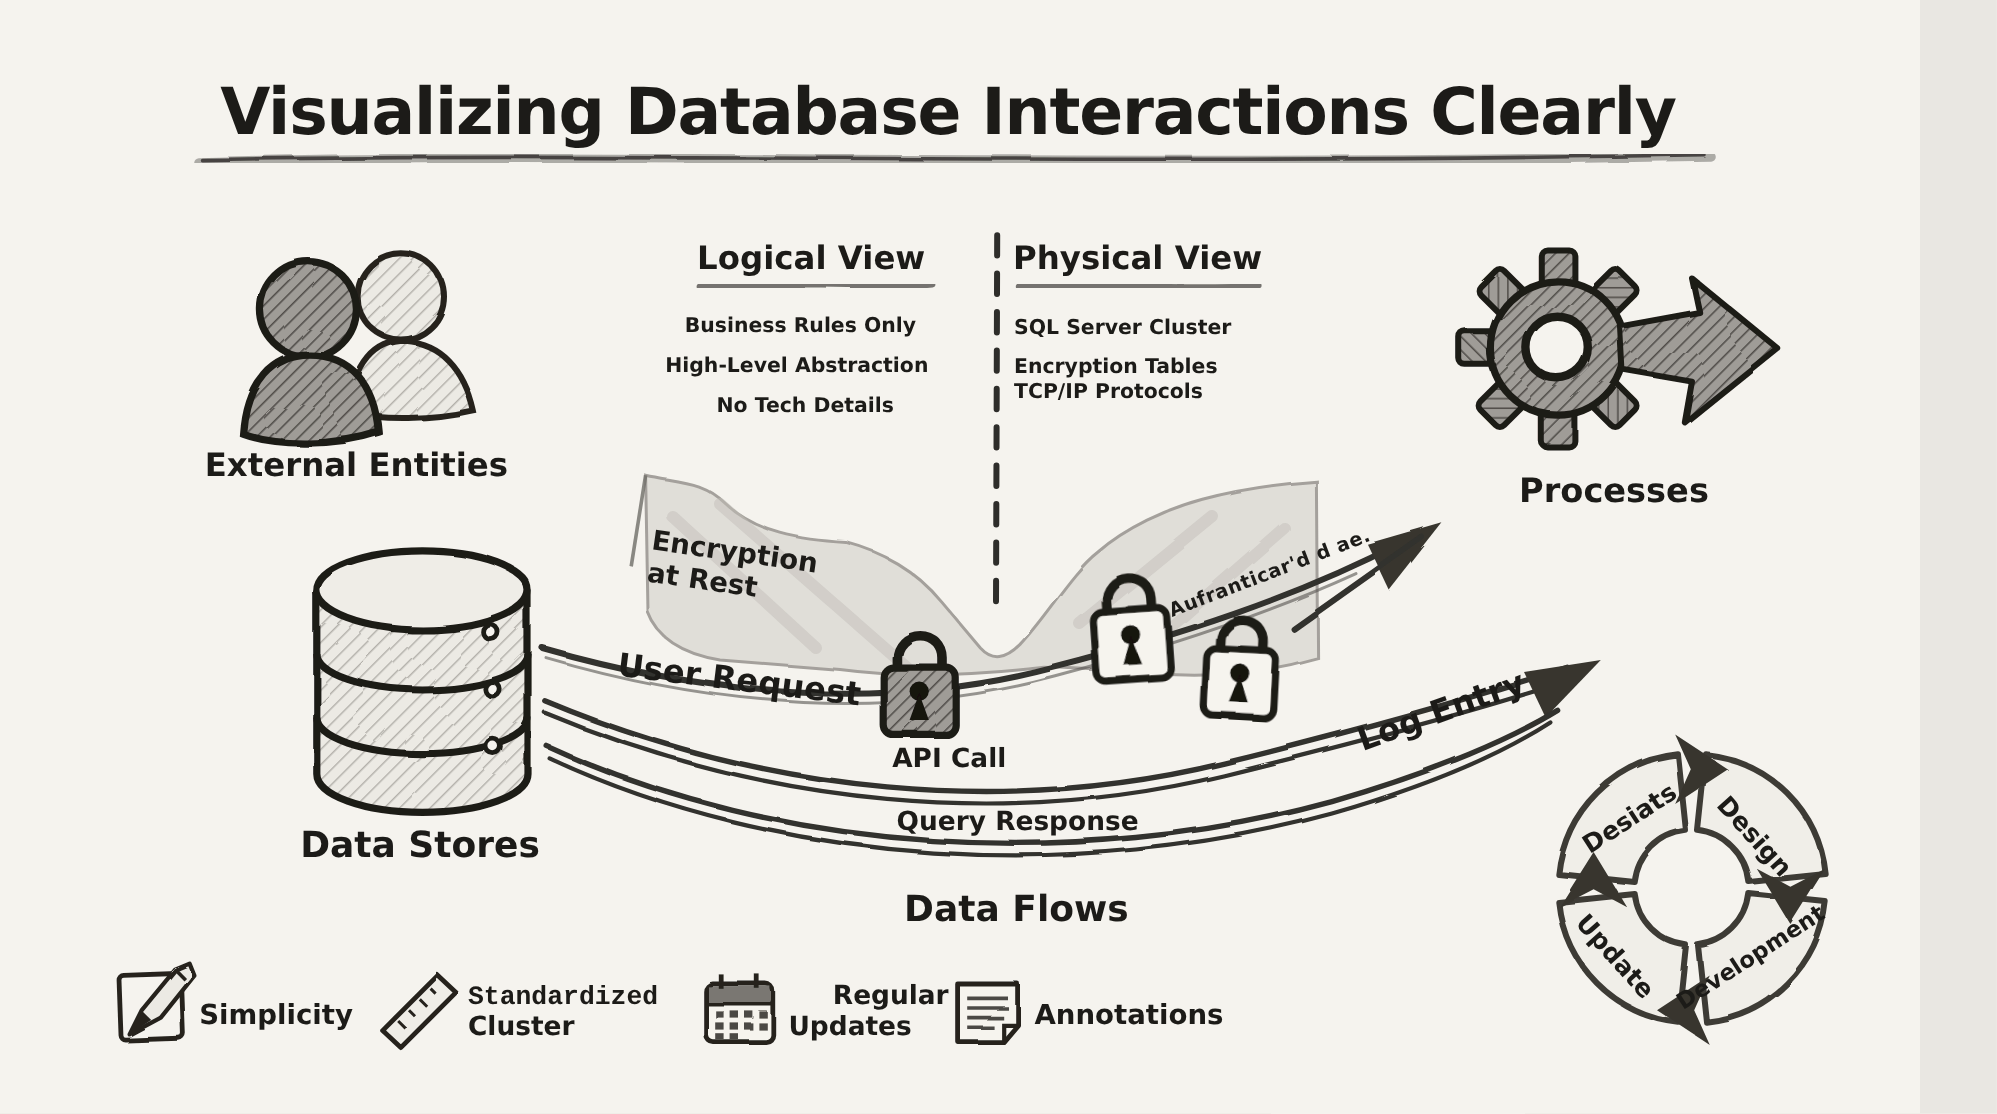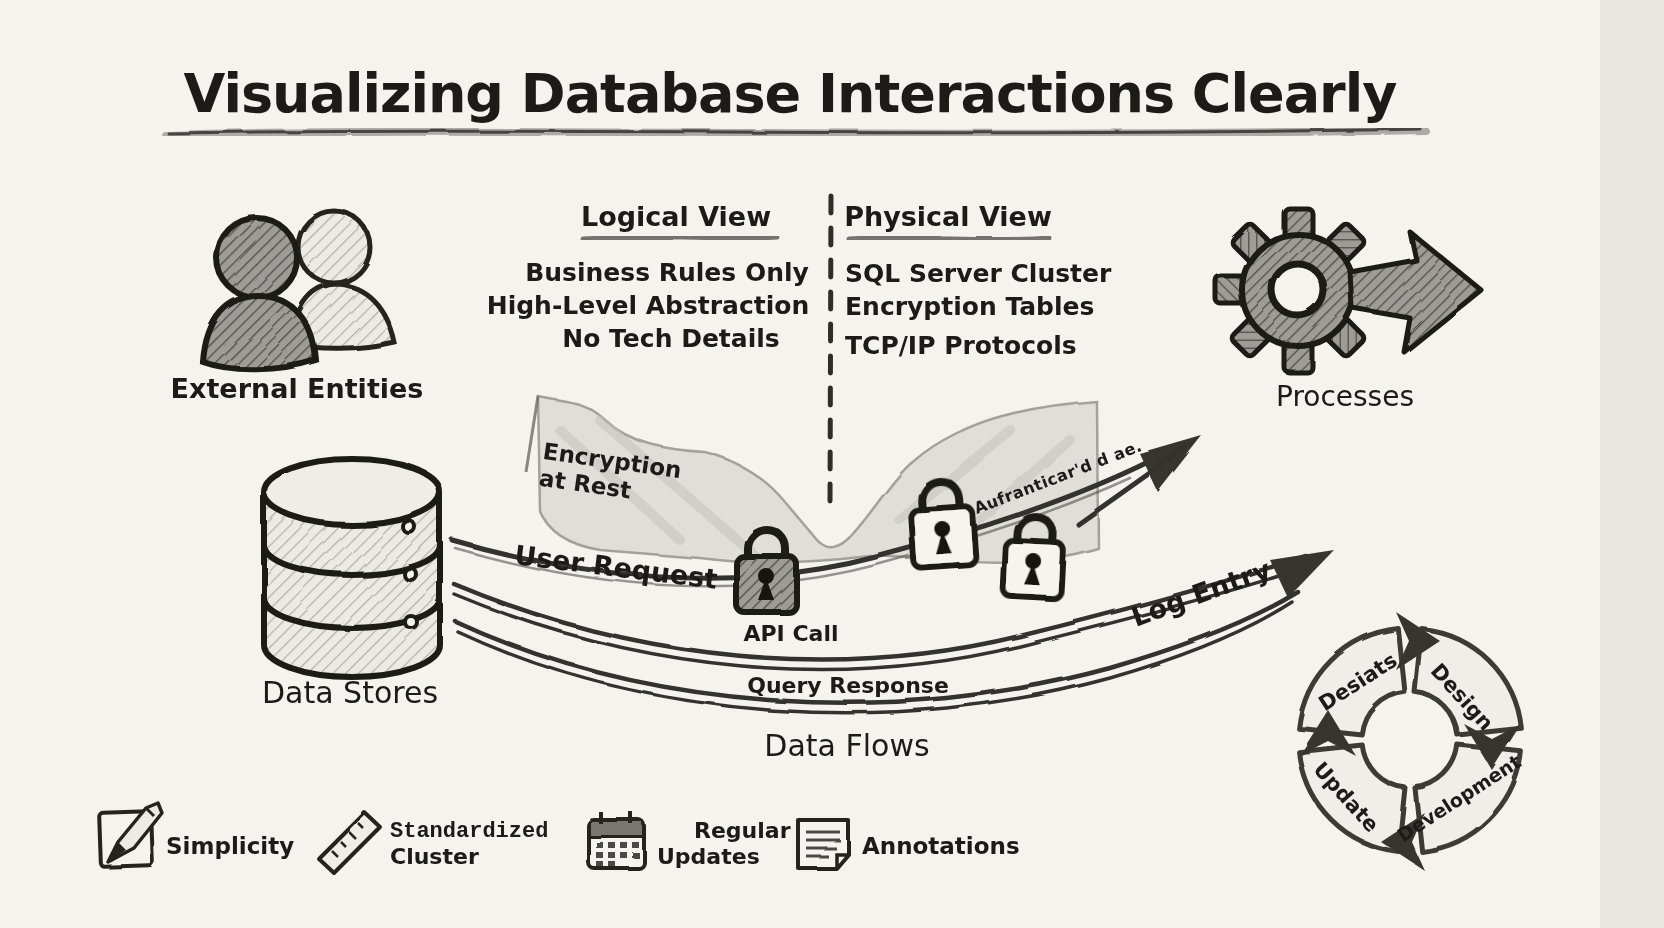--- a/index.html
+++ b/index.html
@@ -7,22 +7,22 @@
   .board{
     position:relative;width:1600px;height:928px;overflow:hidden;
     background:#f5f3ee;color:#1c1b18;
   }
   .scene{position:absolute;left:0;top:0;}
   .lbl{position:absolute;white-space:nowrap;color:#1c1b18;}
   .c{transform:translate(-50%,-50%);}        
   .l{transform:translate(0,-50%);}           
   .title{font-size:54px;font-weight:700;letter-spacing:-1px;}
   .h2{font-size:27px;font-weight:700;text-align:right;}
-  .big{font-size:28px;font-weight:400;}
-  .item{font-size:25px;font-weight:600;}
+  .big{font-size:28px;font-weight:700;margin-top:13px;}
+  .item{font-size:17px;font-weight:600;}
   .flow{font-size:22px;font-weight:600;}
   .cycle-lbl{font-size:21px;font-weight:700;}
   .leg{font-size:23px;font-weight:600;}
   .leg2{font-size:22px;font-weight:600;}
 </style>
 </head>
 <body>
 
 <div class="board">
 
@@ -187,27 +187,27 @@
       <path d="M798,820 L848,820 L848,854 L836,868 L798,868 Z" fill="#f6f4ee" stroke="#26241f" stroke-width="4" stroke-linejoin="round"></path>
       <path d="M848,854 L836,854 L836,868" fill="none" stroke="#26241f" stroke-width="3.5"></path>
       <path d="M806,832 L840,832 M806,840 L840,840 M806,848 L836,848 M806,856 L828,856" stroke="#4c4a45" stroke-width="3"></path>
     </g>
   </svg>
 
   <div class="lbl c title" style="left:790px;top:93px;">Visualizing Database Interactions Clearly</div>
 
   <div class="lbl c h2" style="left:676px;top:216px;">Logical View</div>
   <div class="lbl c item" style="left:667px;top:272px;">Business Rules Only</div>
-  <div class="lbl c item" style="left:648px;top:305px;">High-Level Abstraction</div>
+  <div class="lbl c item" style="left:664px;top:305px;">High-Level Abstraction</div>
   <div class="lbl c item" style="left:671px;top:338px;">No Tech Details</div>
 
   <div class="lbl c h2" style="left:948px;top:216px;">Physical View</div>
   <div class="lbl l item" style="left:845px;top:273px;">SQL Server Cluster</div>
   <div class="lbl l item" style="left:845px;top:306px;">Encryption Tables</div>
-  <div class="lbl l item" style="left:845px;top:345px;">TCP/IP Protocols</div>
+  <div class="lbl l item" style="left:845px;top:327px;">TCP/IP Protocols</div>
 
   <div class="lbl c h2" style="left:297px;top:388px;">External Entities</div>
   <div class="lbl c big" style="left:1345px;top:396px;">Processes</div>
   <div class="lbl c big" style="left:350px;top:692px;font-size:30px;">Data Stores</div>
   <div class="lbl c big" style="left:847px;top:745px;font-size:30px;">Data Flows</div>
 
   <div class="lbl" style="left:545px;top:438px;transform:rotate(8deg);transform-origin:left top;font-size:23px;font-weight:600;line-height:27px;white-space:normal;width:140px;">
     <div>Encryption</div>
     <div>at Rest</div>
   </div>

